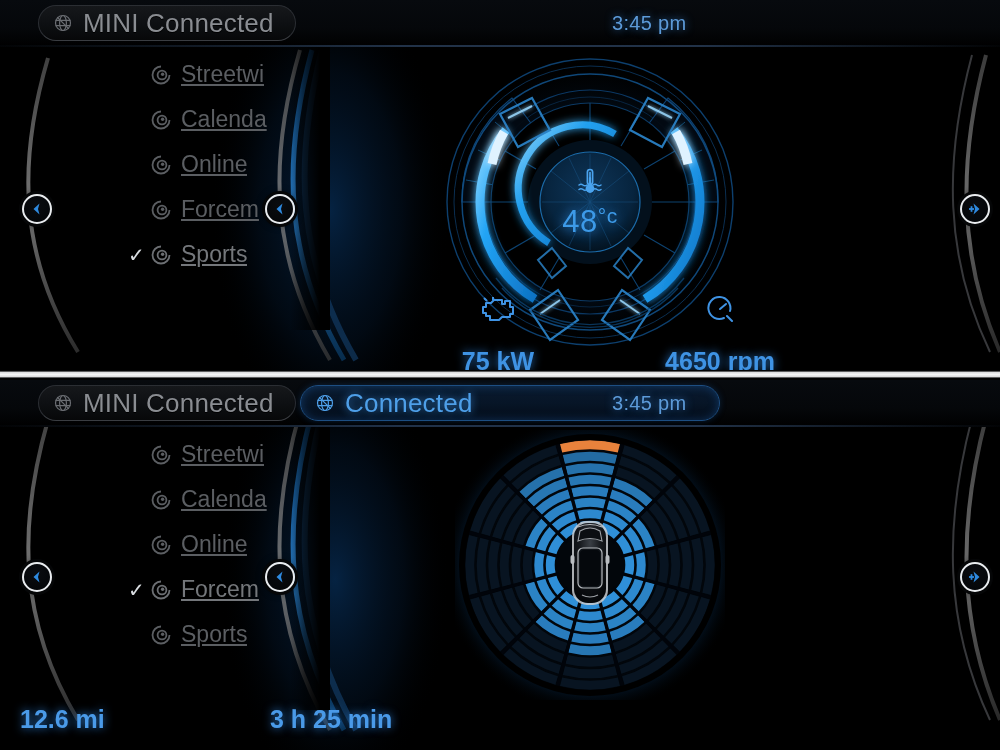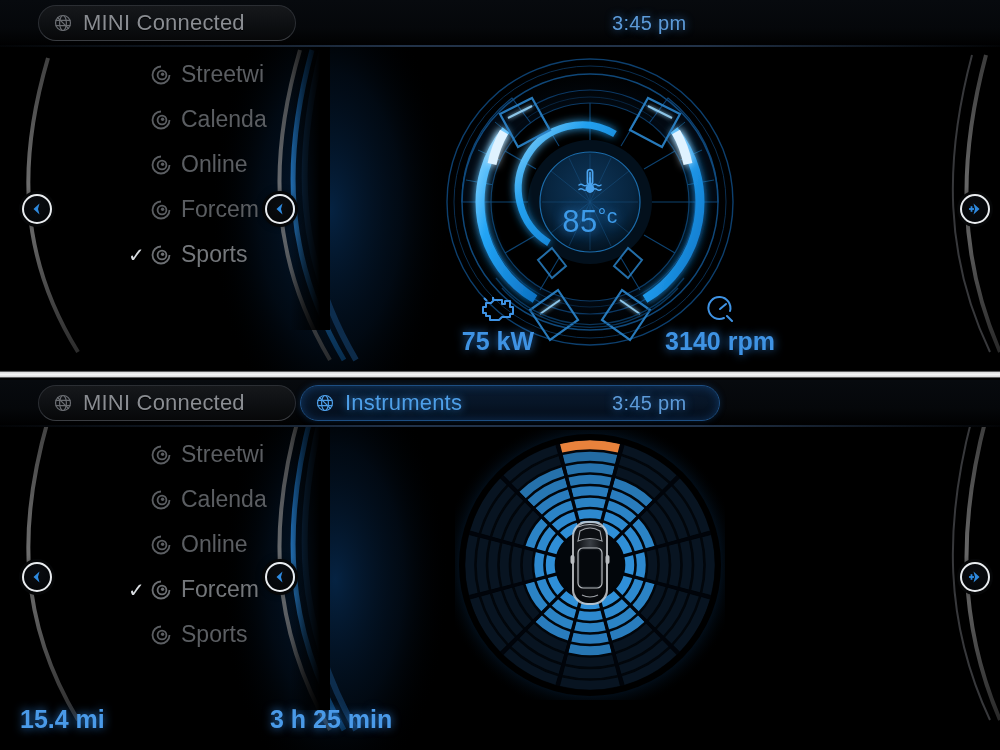--- a/index.html
+++ b/index.html
@@ -23,51 +23,51 @@
     background:linear-gradient(to right,rgba(20,30,45,.1),rgba(60,90,130,.55) 40%,rgba(60,90,130,.55) 70%,rgba(20,30,45,.1));}
 
   .tab{position:absolute;top:5px;height:36px;border-radius:18px;display:flex;align-items:center;
     box-sizing:border-box;padding:0 14px;}
   .tab-inactive{left:38px;width:258px;
     background:linear-gradient(to bottom,#16181b 0%,#0d0f12 55%,#070809 100%);
     border:1px solid #2b2e33;border-bottom-color:#3a3d42;}
   .tab-active{left:300px;width:420px;
     background:linear-gradient(to bottom,#0a1a2e 0%,#071527 50%,#040c18 100%);
     border:1px solid #1d4e82;box-shadow:0 0 10px rgba(26,96,170,.45) inset,0 0 6px rgba(20,80,150,.35);}
-  .tab-label{font-size:22px;letter-spacing:.2px;white-space:nowrap;}
+  .tab-label{font-size:26px;letter-spacing:.2px;white-space:nowrap;}
   .tab-inactive .tab-label{color:#8a8d92;text-shadow:0 1px 0 #000;}
   .tab-active .tab-label{color:#4e9fe8;text-shadow:0 0 9px rgba(60,150,240,.85);}
   .globe{width:20px;height:20px;margin-right:10px;flex:0 0 auto;display:block;}
   .clock{position:absolute;top:12px;left:612px;font-size:20px;color:#5c9ad8;
     text-shadow:0 0 9px rgba(60,150,240,.7);letter-spacing:.3px;}
 
   
   .menu{position:absolute;left:128px;top:52px;width:195px;height:250px;}
   .menu-item{height:45px;display:flex;align-items:center;color:#5b5e62;font-size:23px;white-space:nowrap;}
   .menu-check{width:22px;flex:0 0 auto;font-size:20px;color:#cfd2d6;text-align:left;}
   .menu-check.on{color:#d9dde1;}
   .mi-icon{width:22px;height:22px;margin-right:9px;flex:0 0 auto;display:block;}
-  .menu-label{overflow:hidden;}
+  .menu-label{overflow:hidden;text-decoration:underline;}
   .menu-mask{position:absolute;left:290px;top:40px;width:40px;height:290px;
     background:linear-gradient(to right,rgba(0,0,0,0) 0%,rgba(0,0,0,.55) 35%,#000 75%);}
 
   
   .arc{position:absolute;pointer-events:none;}
 
   
   .navbtn{position:absolute;width:30px;height:30px;border-radius:50%;
     background:radial-gradient(circle at 50% 35%,#0a0c10 0%,#05070a 70%,#000 100%);
     border:2px solid #e9ecef;box-shadow:0 0 0 3px #050607,0 0 8px rgba(0,0,0,.9);
     display:flex;align-items:center;justify-content:center;box-sizing:border-box;}
   .navbtn svg{display:block;}
 
   
   .gaugewrap{position:absolute;left:440px;top:52px;width:300px;height:300px;}
 
-  .readout{position:absolute;top:295px;width:260px;display:flex;flex-direction:column;align-items:center;}
+  .readout{position:absolute;top:295px;width:260px;display:flex;flex-direction:column;align-items:center;gap:20px;}
   .readout .ric{height:30px;margin-bottom:2px;}
   .readout .rtxt{font-size:25px;color:#3f93e4;text-shadow:0 0 10px rgba(50,140,235,.8);white-space:nowrap;font-weight:bold;}
   .readout.left{left:368px;}
   .readout.right{left:590px;}
 
   .fm-readout{position:absolute;top:705px;font-size:25px;color:#4a9ae8;
     text-shadow:0 0 10px rgba(50,140,235,.85);white-space:nowrap;font-weight:bold;}
 
   .center-temp{position:absolute;left:0;top:0;width:300px;height:300px;
     display:flex;flex-direction:column;align-items:center;justify-content:center;pointer-events:none;}
@@ -261,21 +261,21 @@
               <rect x="14.4" y="4.5" width="5.2" height="15" rx="2.6"></rect>
               <circle cx="17" cy="23.5" r="4.4" fill="#4aa3ee" stroke="none"></circle>
               <path d="M17 13 v10" stroke="#4aa3ee" stroke-width="2.2"></path>
               <path d="M6 20 q2-1.6 4 0 t4 0" stroke-width="1.5"></path>
               <path d="M6 24.5 q2-1.6 4 0 t4 0" stroke-width="1.5"></path>
               <path d="M20 20 q2-1.6 4 0 t4 0" stroke-width="1.5"></path>
               <path d="M20 24.5 q2-1.6 4 0 t4 0" stroke-width="1.5"></path>
             </g>
           </svg>
         </span>
-        <div class="temp-val"><span>85</span><span class="deg">°c</span></div>
+        <div class="temp-val"><span>48</span><span class="deg">°c</span></div>
       </div>
     </div>
 
     <div class="readout left">
       <span class="ric">
         <svg width="38" height="27" viewBox="0 0 38 27">
           <g fill="none" stroke="#3f93e4" stroke-width="2" stroke-linejoin="round">
             <path d="M4 12 h3 v-4 h5 l3-3 h8 v4 h3 v-3 h5 v6 h3 v7 h-3 v3 h-8 l-3 3 h-9 v-4 h-4 v-3 h-3 z"></path>
             <path d="M8 6 l-3 -3"></path>
               <path d="M14 5 l0 -3"></path>
@@ -288,21 +288,21 @@
     <div class="readout right">
       <span class="ric">
         <svg width="30" height="27" viewBox="0 0 30 27">
           <g fill="none" stroke="#3f93e4" stroke-width="2" stroke-linecap="round">
             <path d="M25 16 A11 11 0 1 0 19 23"></path>
             <path d="M15 14 l6 -5"></path>
             <path d="M22 21 l5 5"></path>
           </g>
         </svg>
       </span>
-      <span class="rtxt">3140 rpm</span>
+      <span class="rtxt">4650 rpm</span>
     </div>
 
     <div class="menu">
       <div class="menu-item">
         <span class="menu-check"></span>
         <span class="mi-icon"><svg width="22" height="22" viewBox="0 0 22 22">
               <g fill="none" stroke="#5b5e62" stroke-width="1.8">
                 <path d="M19.5 11 A8.5 8.5 0 1 1 11 2.5"></path>
                 <circle cx="12" cy="11" r="4.4"></circle>
                 <circle cx="12.6" cy="10.2" r="1.7" fill="#5b5e62" stroke="none"></circle>
@@ -564,21 +564,21 @@
             <rect x="16" y="33" width="20" height="36" rx="4" fill="#05080c"></rect>
             <rect x="6.5" y="38" width="4" height="9" rx="2" fill="#b9bdc1"></rect>
             <rect x="41.5" y="38" width="4" height="9" rx="2" fill="#b9bdc1"></rect>
             <path d="M18 78 q8 4 16 0" fill="none" stroke="#9ea2a7" stroke-width="1.2"></path>
             <path d="M14 10 q12 -5 24 0" fill="none" stroke="#b6babe" stroke-width="1.2"></path>
           </g>
         </svg>
       </span>
     </div>
 
-    <div class="fm-readout" style="left:20px;top:325px;position:absolute;">15.4 mi</div>
+    <div class="fm-readout" style="left:20px;top:325px;position:absolute;">12.6 mi</div>
     <div class="fm-readout" style="left:270px;top:325px;position:absolute;">3 h 25 min</div>
 
     <div class="menu">
       <div class="menu-item">
         <span class="menu-check"></span>
         <span class="mi-icon"><svg width="22" height="22" viewBox="0 0 22 22">
               <g fill="none" stroke="#5b5e62" stroke-width="1.8">
                 <path d="M19.5 11 A8.5 8.5 0 1 1 11 2.5"></path>
                 <circle cx="12" cy="11" r="4.4"></circle>
                 <circle cx="12.6" cy="10.2" r="1.7" fill="#5b5e62" stroke="none"></circle>
@@ -666,19 +666,19 @@
       </div>
       <div class="tab tab-active">
         <svg class="globe" viewBox="0 0 20 20">
           <g fill="none" stroke="#4e9fe8" stroke-width="1.2">
             <circle cx="10" cy="10" r="7.5"></circle>
             <ellipse cx="10" cy="10" rx="3.4" ry="7.5"></ellipse>
             <path d="M2.6 7.4 h14.8 M2.6 12.6 h14.8"></path>
             <path d="M4.2 4.2 L15.8 15.8"></path>
           </g>
         </svg>
-        <span class="tab-label">Instruments</span>
+        <span class="tab-label">Connected</span>
       </div>
       <div class="clock">3:45 pm</div>
     </div>
   </div>
 
 </div>
 
 </body></html>

